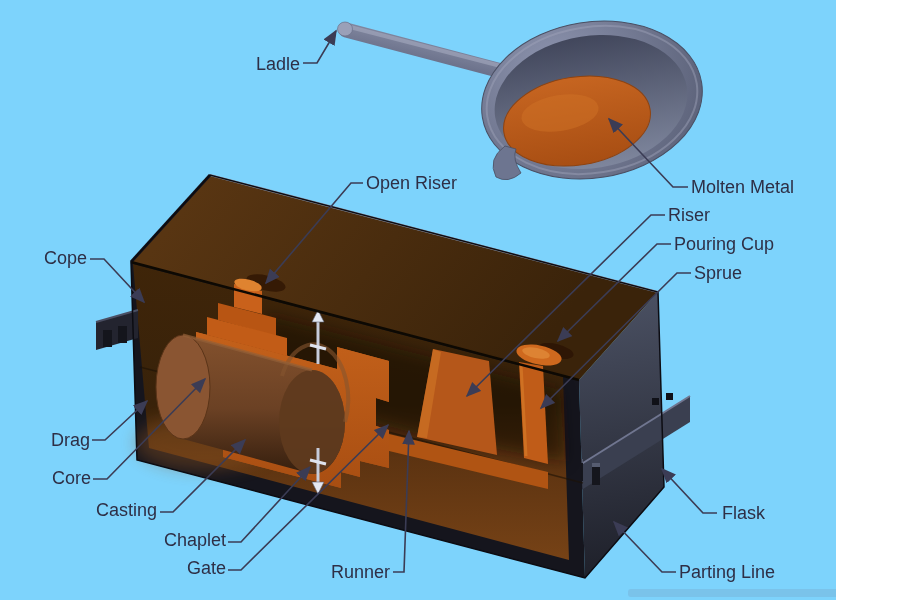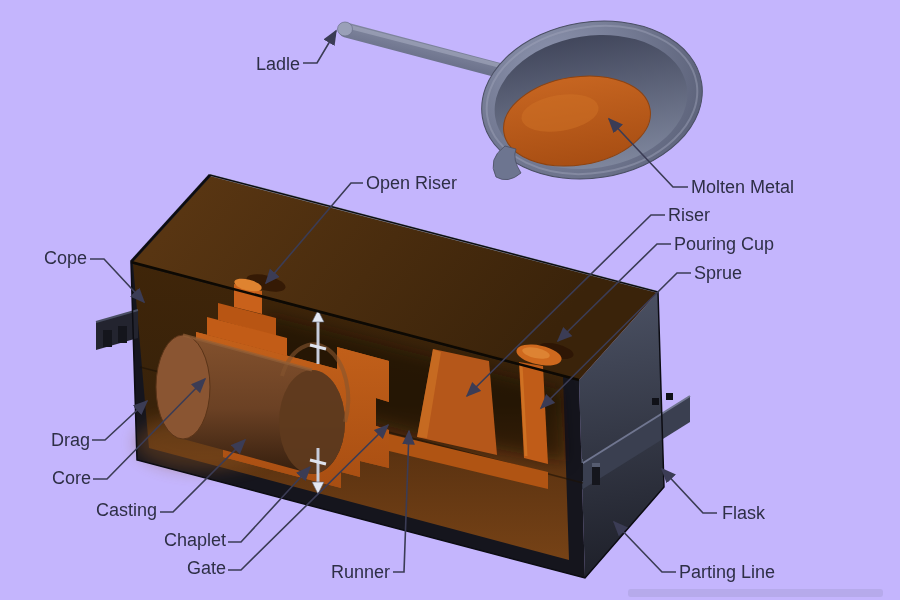--- a/index.html
+++ b/index.html
@@ -1,16 +1,16 @@
 <!DOCTYPE html>
 <html><head>
 <meta charset="utf-8">
 <style>
   html,body{margin:0;padding:0;background:#ffffff;}
-  .stage{position:relative;width:900px;height:600px;background:#c4b5fd;overflow:hidden;}
+  .stage{position:relative;width:836px;height:600px;background:#7dd3fc;overflow:hidden;}
   svg{position:absolute;left:0;top:0;}
   text{font-family:"Liberation Sans","DejaVu Sans",sans-serif;font-size:18px;fill:#2e2f46;}
   .leader{fill:none;stroke:#3b3c55;stroke-width:1.6px;}
 </style>
 </head>
 <body>
 
 <div class="stage">
 <svg width="900" height="600" viewBox="0 0 900 600">
   <defs>

